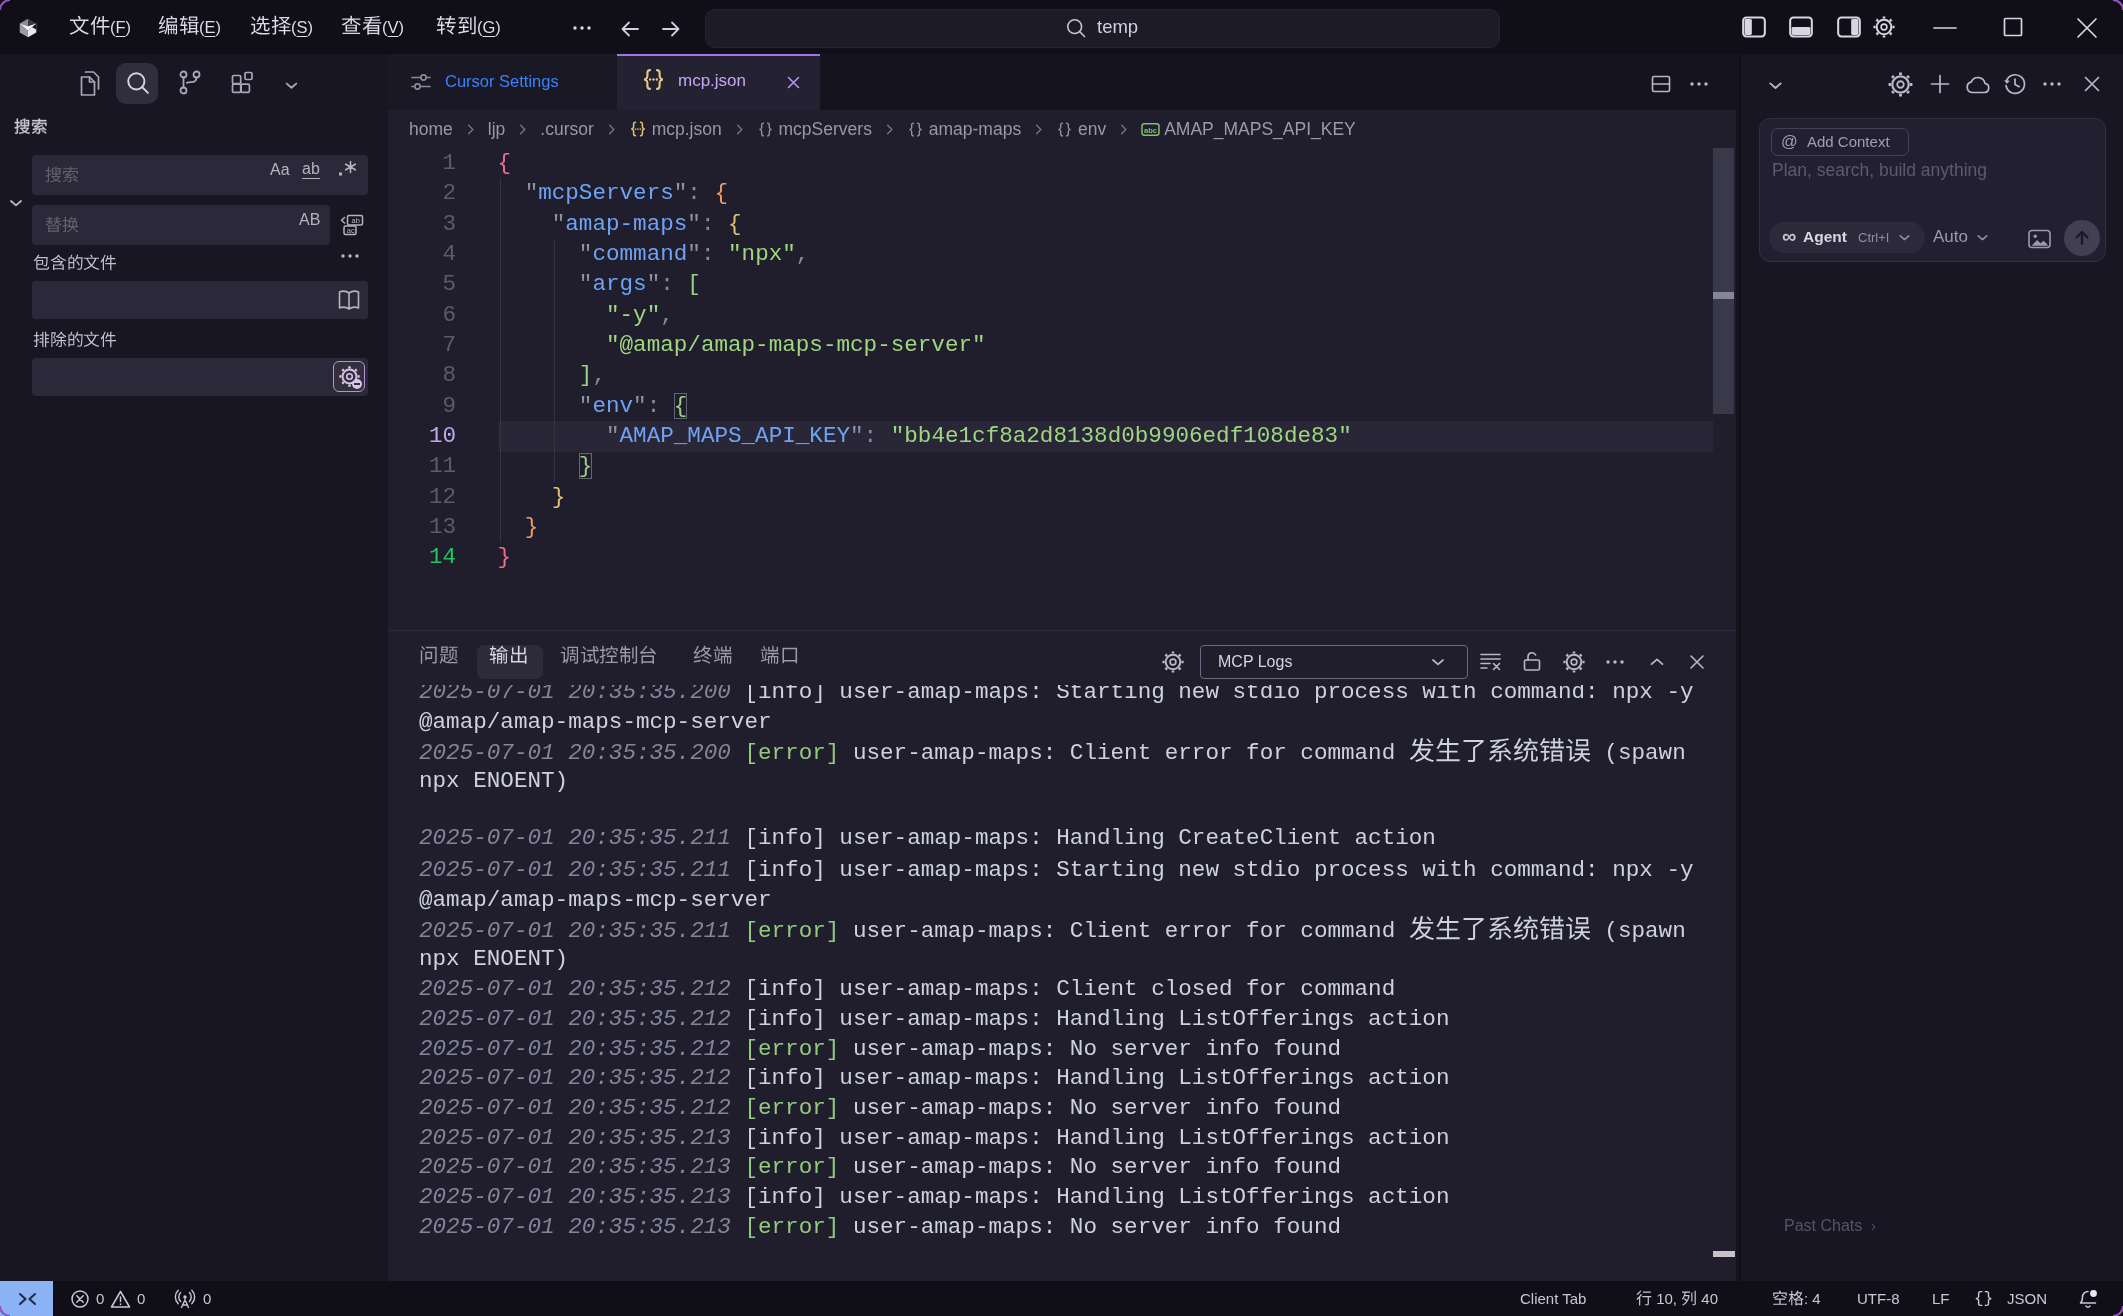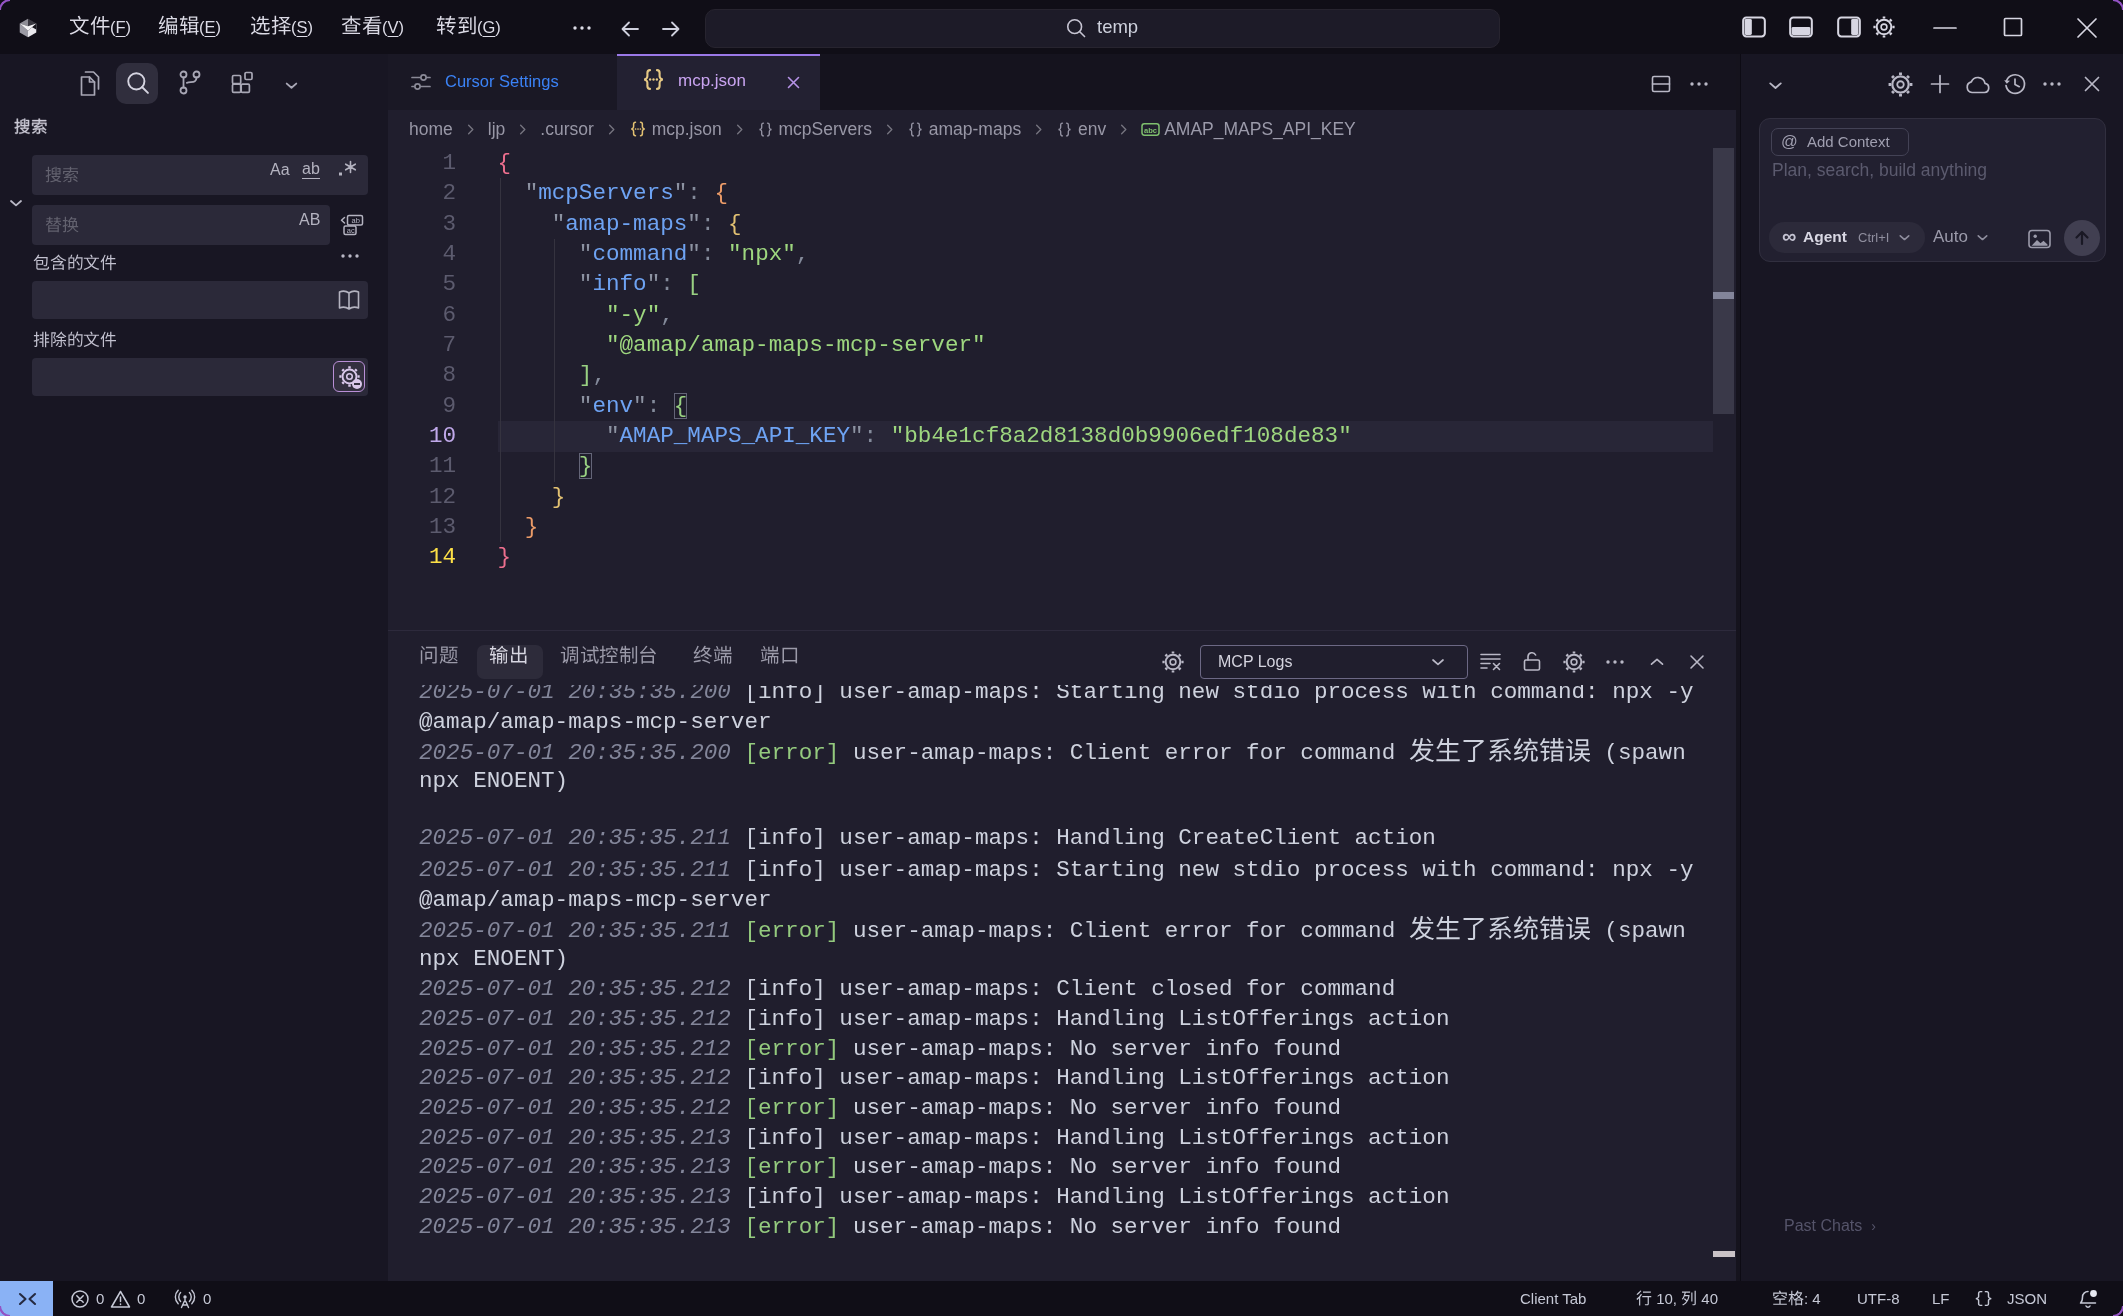--- a/index.html
+++ b/index.html
@@ -448,38 +448,38 @@
     <div class="abs" style="left:166px;top:91.0px;width:1.2px;height:242.6px;background:#35333f"></div>
     <div class="lnum" style="top:0.0px;color:#5c5b6e">1</div>
     <div class="codeline" style="left:109.5px;top:0.0px"><span class="b1">{</span></div>
     <div class="lnum" style="top:30.3px;color:#5c5b6e">2</div>
     <div class="codeline" style="left:109.5px;top:30.3px">  <span class="c-q">"</span><span class="c-key">mcpServers</span><span class="c-q">"</span><span class="c-pun">:</span> <span class="b2">{</span></div>
     <div class="lnum" style="top:60.7px;color:#5c5b6e">3</div>
     <div class="codeline" style="left:109.5px;top:60.7px">    <span class="c-q">"</span><span class="c-key">amap-maps</span><span class="c-q">"</span><span class="c-pun">:</span> <span class="b3">{</span></div>
     <div class="lnum" style="top:91.0px;color:#5c5b6e">4</div>
     <div class="codeline" style="left:109.5px;top:91.0px">      <span class="c-q">"</span><span class="c-key">command</span><span class="c-q">"</span><span class="c-pun">:</span> <span class="c-str">"npx"</span><span class="c-pun">,</span></div>
     <div class="lnum" style="top:121.3px;color:#5c5b6e">5</div>
-    <div class="codeline" style="left:109.5px;top:121.3px">      <span class="c-q">"</span><span class="c-key">info</span><span class="c-q">"</span><span class="c-pun">:</span> <span class="b4">[</span></div>
+    <div class="codeline" style="left:109.5px;top:121.3px">      <span class="c-q">"</span><span class="c-key">args</span><span class="c-q">"</span><span class="c-pun">:</span> <span class="b4">[</span></div>
     <div class="lnum" style="top:151.6px;color:#5c5b6e">6</div>
     <div class="codeline" style="left:109.5px;top:151.6px">        <span class="c-str">"-y"</span><span class="c-pun">,</span></div>
     <div class="lnum" style="top:182.0px;color:#5c5b6e">7</div>
     <div class="codeline" style="left:109.5px;top:182.0px">        <span class="c-str">"@amap/amap-maps-mcp-server"</span></div>
     <div class="lnum" style="top:212.3px;color:#5c5b6e">8</div>
     <div class="codeline" style="left:109.5px;top:212.3px">      <span class="b4">]</span><span class="c-pun">,</span></div>
     <div class="lnum" style="top:242.6px;color:#5c5b6e">9</div>
     <div class="codeline" style="left:109.5px;top:242.6px">      <span class="c-q">"</span><span class="c-key">env</span><span class="c-q">"</span><span class="c-pun">:</span> <span class="b4 match">{</span></div>
     <div class="lnum" style="top:273.0px;color:#c0a9ea">10</div>
     <div class="codeline" style="left:109.5px;top:273.0px">        <span class="c-q">"</span><span class="c-key">AMAP_MAPS_API_KEY</span><span class="c-q">"</span><span class="c-pun">:</span> <span class="c-str">"bb4e1cf8a2d8138d0b9906edf108de83"</span></div>
     <div class="lnum" style="top:303.3px;color:#5c5b6e">11</div>
     <div class="codeline" style="left:109.5px;top:303.3px">      <span class="b4 match">}</span></div>
     <div class="lnum" style="top:333.6px;color:#5c5b6e">12</div>
     <div class="codeline" style="left:109.5px;top:333.6px">    <span class="b3">}</span></div>
     <div class="lnum" style="top:364.0px;color:#5c5b6e">13</div>
     <div class="codeline" style="left:109.5px;top:364.0px">  <span class="b2">}</span></div>
-    <div class="lnum" style="top:394.3px;color:#fde047">14</div>
+    <div class="lnum" style="top:394.3px;color:#22c55e">14</div>
     <div class="codeline" style="left:109.5px;top:394.3px"><span class="b1">}</span></div>
     <div class="abs" style="left:1325px;top:-1px;width:21px;height:267px;background:#3a3949"></div>
     <div class="abs" style="left:1325px;top:144px;width:21px;height:7px;background:#83859a"></div>
   </div>
 <div id="panel" class="abs">
     <div class="ptab" style="left:31px"><svg class="zc" style="width:19.5px;height:19.5px;vertical-align:-2.5px" viewBox="0 0 1000 1000">
         <use href="#z95ee"></use>
       </svg><svg class="zc" style="width:19.5px;height:19.5px;vertical-align:-2.5px" viewBox="0 0 1000 1000">
         <use href="#z9898"></use>
       </svg></div>

